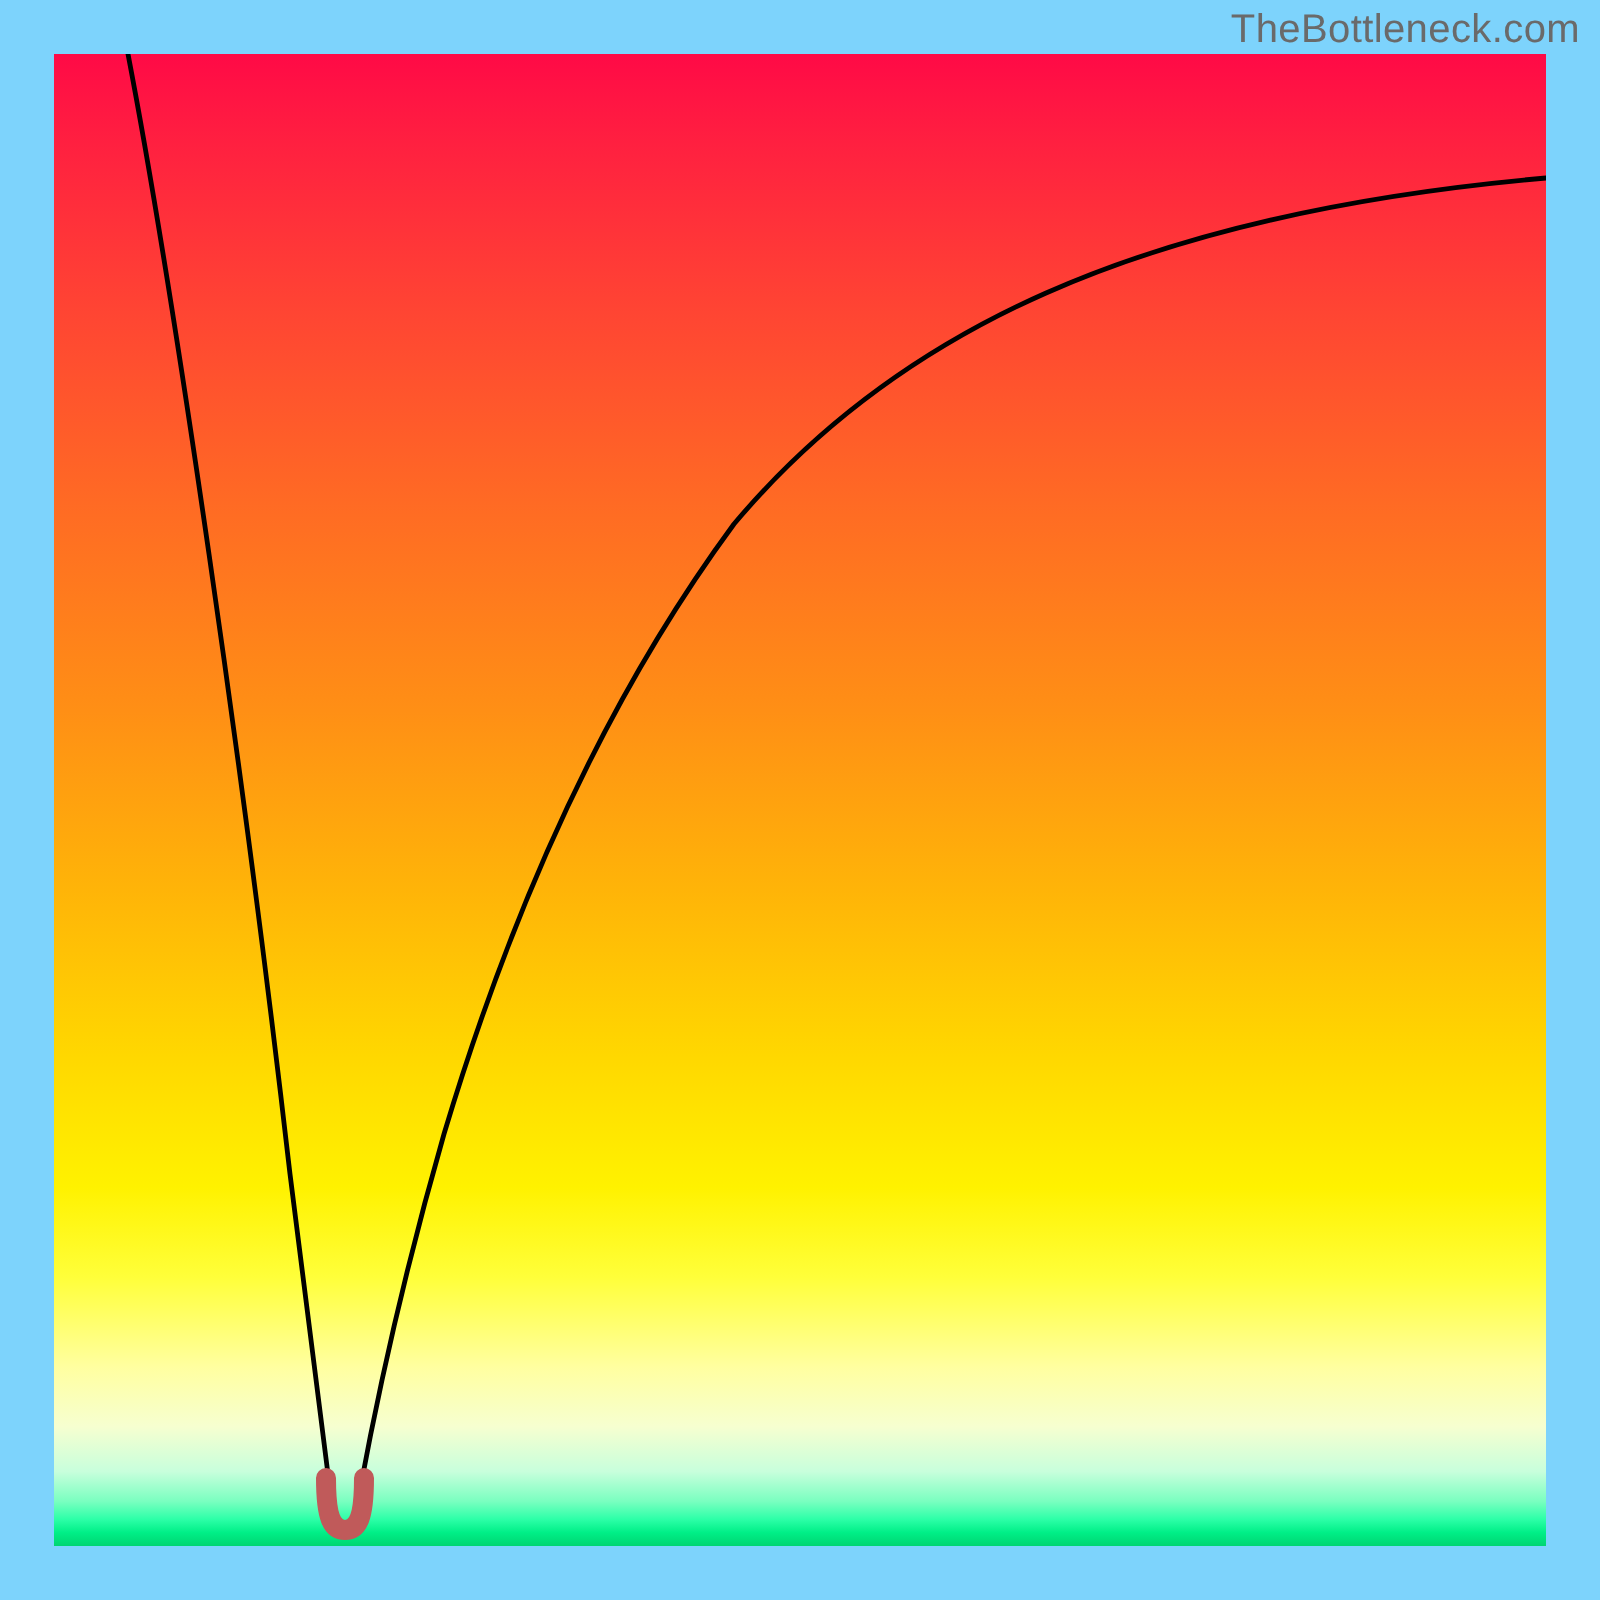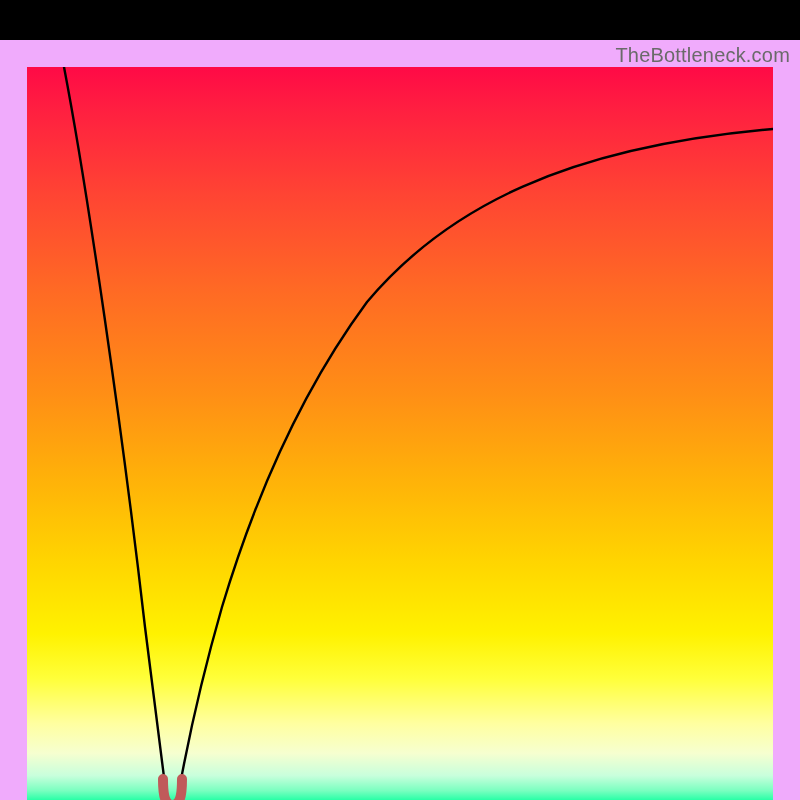--- a/index.html
+++ b/index.html
@@ -7,22 +7,21 @@
     padding: 0;
     width: 800px;
     height: 800px;
     overflow: hidden;
     background: #000;
     font-family: Arial, Helvetica, sans-serif;
   }
   .frame {
     position: absolute;
     inset: 0;
-    background: #f0abfc;
-    margin-top: 40px;
+    background: #7dd3fc;
   }
   .plot-area {
     position: absolute;
     left: 27px;
     top: 27px;
     width: 746px;
     height: 746px;
     overflow: hidden;
   }
   .gradient-bg {

